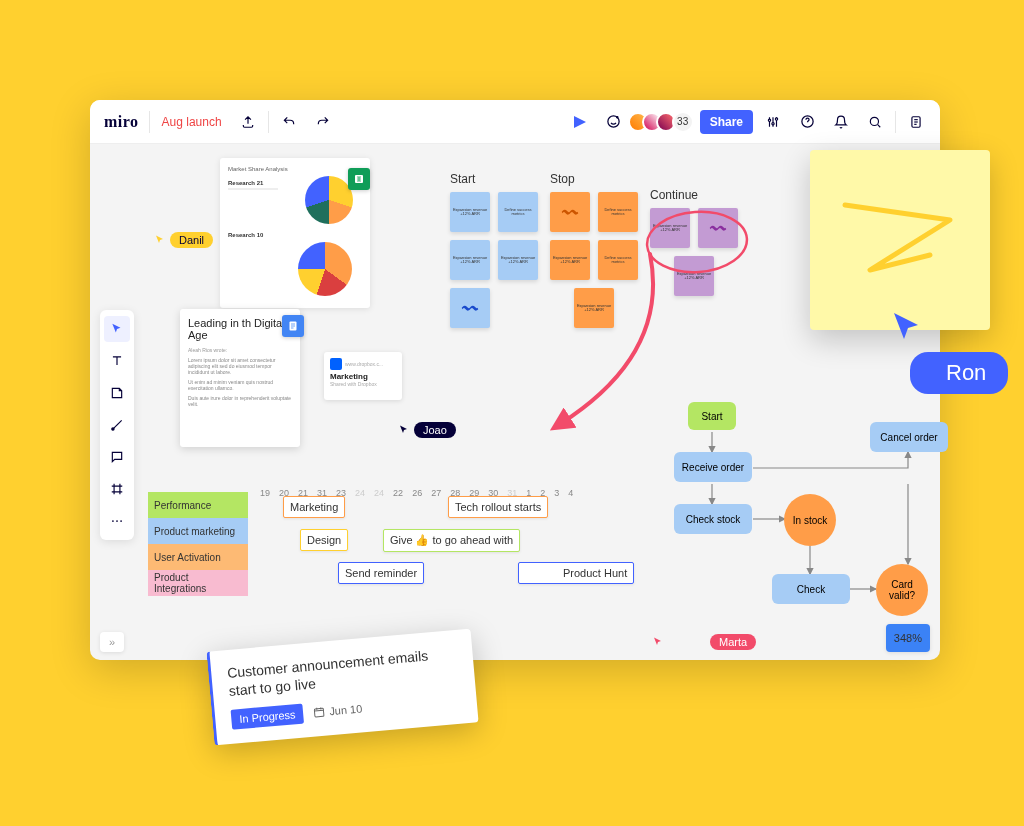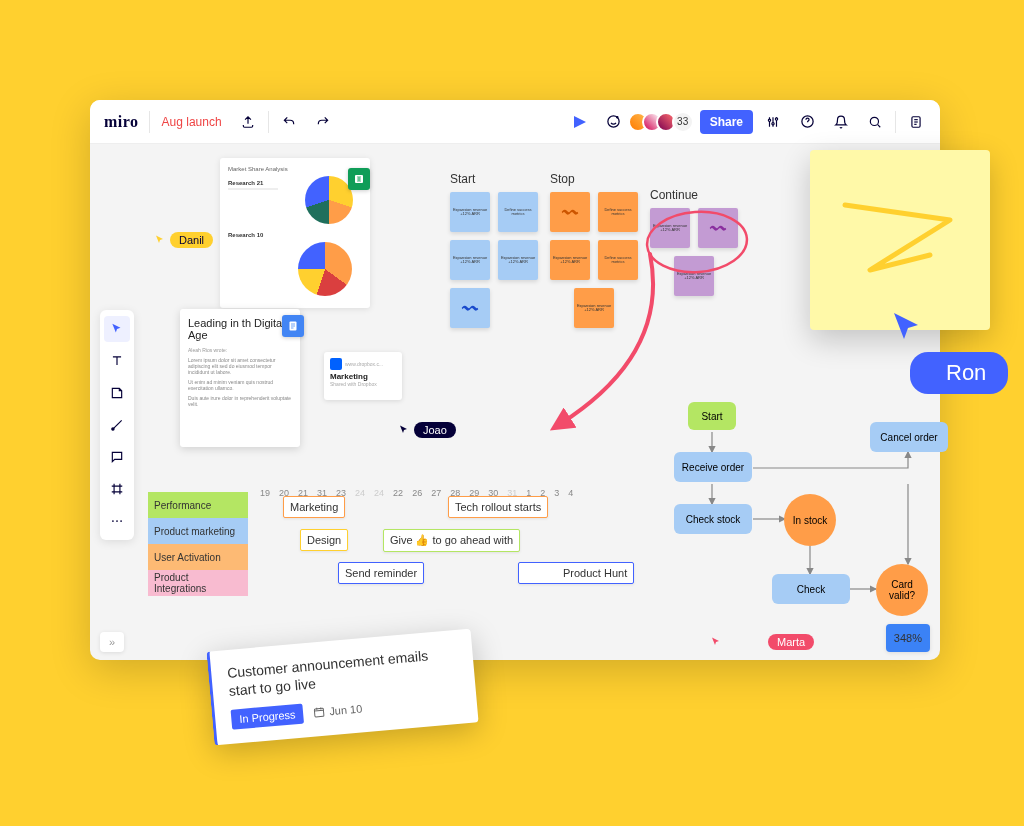--- a/index.html
+++ b/index.html
@@ -269,21 +269,21 @@
       <span class="ctag-label" style="background:#ffd02f;color:#050038;">Danil</span>
     </div>
 
     <div class="cursor-tag" style="left:308px; top:278px;">
       <svg width="12" height="12" viewBox="0 0 24 24" fill="#050038">
           <path d="M4 3l14 7-6 2-2 6-6-15z"></path>
         </svg>
       <span class="ctag-label" style="background:#050038;">Joao</span>
     </div>
 
-    <div class="cursor-tag" style="left:620px; top:490px;gap:46px;">
+    <div class="cursor-tag" style="left:562px; top:490px;gap:46px;">
       <svg width="12" height="12" viewBox="0 0 24 24" fill="#f24b6a">
           <path d="M4 3l14 7-6 2-2 6-6-15z"></path>
         </svg>
       <span class="ctag-label" style="background:#f24b6a;">Marta</span>
     </div>
 
     <div class="sticky-grp" style="left:360px; top:28px;">
       <div class="col-label">Start</div>
       <div class="sticky-row">
         <div class="sticky blue">Expansion revenue +12% ARR</div>

